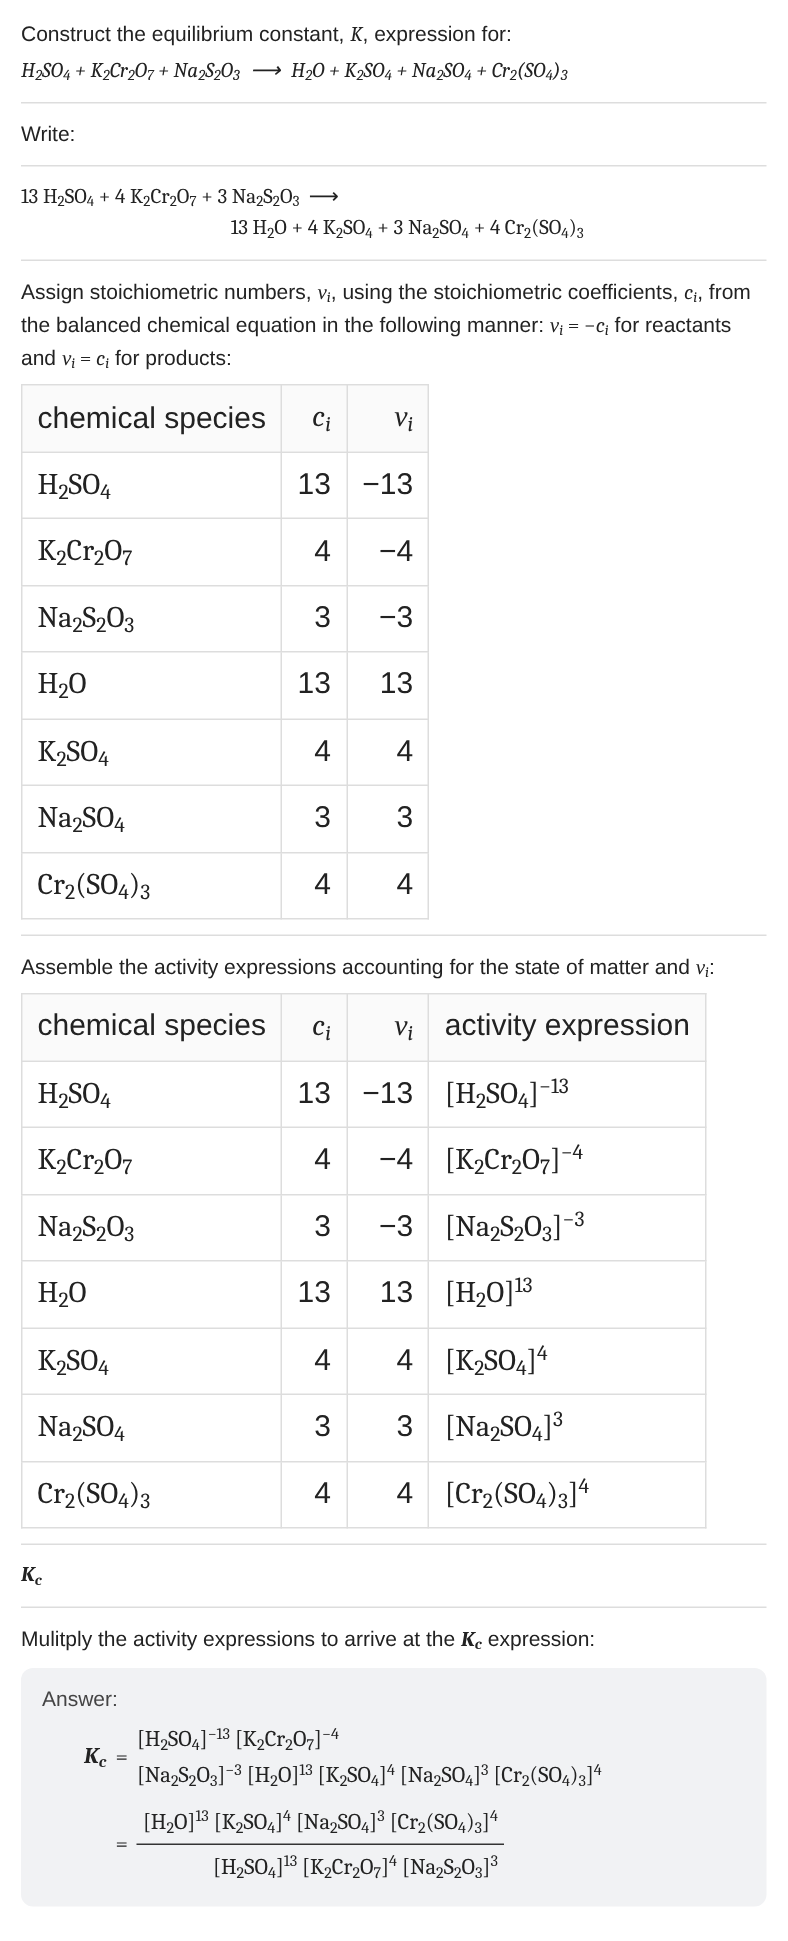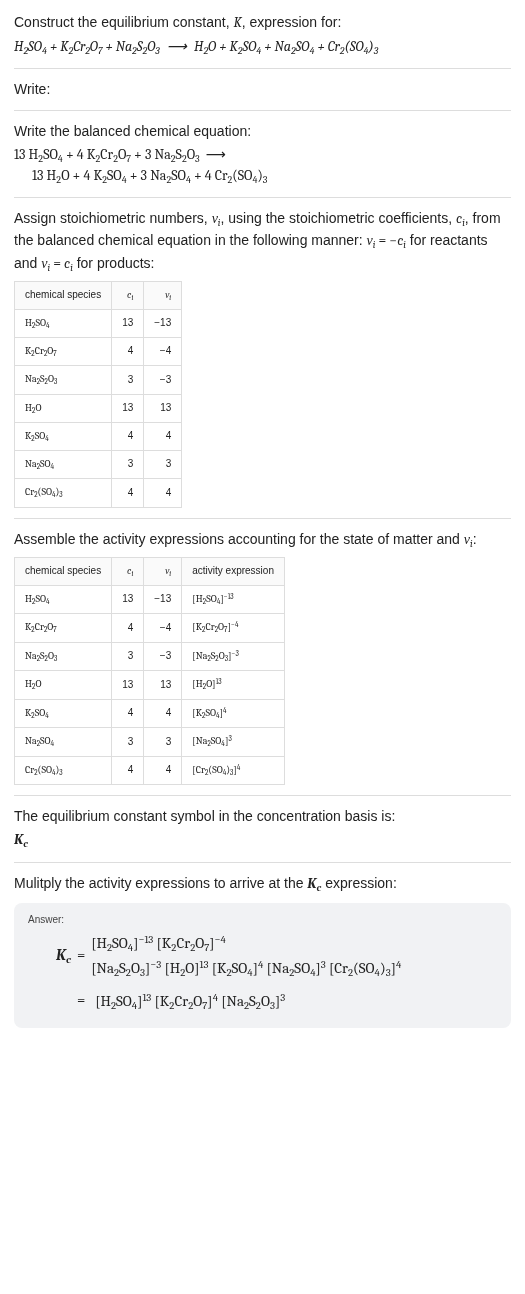--- a/index.html
+++ b/index.html
@@ -23,51 +23,52 @@
   }
   sub { font-size: 0.72em; vertical-align: -0.25em; }
   sup { font-size: 0.72em; vertical-align: 0.45em; }
   table.tbl {
     border-collapse: collapse;
     margin: 6px 0 4px 0;
   }
   table.tbl th, table.tbl td {
     border: 1px solid #ddd;
     padding: 6px 10px;
-    font-size: 10px;
+    font-size: 20px;
     text-align: left;
     vertical-align: middle;
   }
   table.tbl th {
     background: #fafafa;
     font-weight: normal;
     color: #222;
   }
   table.tbl td.num, table.tbl th.num { text-align: right; }
   .italic-i { font-style: italic; }
   .kc { font-family: Cambria, "Times New Roman", Georgia, serif; font-style: italic; font-weight: bold; }
   ul.plan {
     margin: 4px 0 4px 0;
     padding-left: 18px;
   }
   ul.plan li { margin: 2px 0; list-style: disc; }
   .indent-eq {
     padding-left: 18px;
+    text-align: center;
   }
   .arrow { padding: 0 4px; }
 
   
   .answer-box {
     background: #f1f2f4;
     border-radius: 8px;
     padding: 10px 14px 14px 14px;
     margin-top: 8px;
   }
   .answer-box .ans-label {
-    font-size: 10px;
+    font-size: 14px;
     color: #444;
     margin-bottom: 4px;
   }
   .ans-math {
     font-family: Cambria, "Times New Roman", Georgia, serif;
     font-size: 15px;
     display: grid;
     grid-template-columns: auto auto 1fr;
     column-gap: 6px;
     row-gap: 6px;
@@ -97,21 +98,20 @@
 
 <hr class="div">
 
 <div>
   <div>Write:</div>
 </div>
 
 <hr class="div">
 
 <div>
-  <div>Write the balanced chemical equation:</div>
   <div class="chem" style="margin-top:4px;">
     13&nbsp;H<sub>2</sub>SO<sub>4</sub> + 4&nbsp;K<sub>2</sub>Cr<sub>2</sub>O<sub>7</sub> + 3&nbsp;Na<sub>2</sub>S<sub>2</sub>O<sub>3</sub>&nbsp;&nbsp;⟶
   </div>
   <div class="chem indent-eq">
     13&nbsp;H<sub>2</sub>O + 4&nbsp;K<sub>2</sub>SO<sub>4</sub> + 3&nbsp;Na<sub>2</sub>SO<sub>4</sub> + 4&nbsp;Cr<sub>2</sub>(SO<sub>4</sub>)<sub>3</sub>
   </div>
 </div>
 
 <hr class="div">
 
@@ -221,21 +221,20 @@
           <td class="num">4</td>
           <td class="chem">[Cr<sub>2</sub>(SO<sub>4</sub>)<sub>3</sub>]<sup>4</sup></td>
         </tr>
   </tbody>
     </table>
 </div>
 
 <hr class="div">
 
 <div>
-  <div>The equilibrium constant symbol in the concentration basis is:</div>
   <div class="math" style="margin-top:4px;"><span class="kc">K<sub style="font-style:italic">c</sub></span></div>
 </div>
 
 <hr class="div">
 
 <div>
   Mulitply the activity expressions to arrive at the <span class="kc">K<sub style="font-style:italic">c</sub></span> expression:
 </div>
 
 <div class="answer-box">
@@ -244,17 +243,18 @@
     <div><span class="kc">K<sub style="font-style:italic">c</sub></span></div>
     <div>=</div>
     <div class="rhs">
       [H<sub>2</sub>SO<sub>4</sub>]<sup>−13</sup>&nbsp;[K<sub>2</sub>Cr<sub>2</sub>O<sub>7</sub>]<sup>−4</sup><br>
       [Na<sub>2</sub>S<sub>2</sub>O<sub>3</sub>]<sup>−3</sup>&nbsp;[H<sub>2</sub>O]<sup>13</sup>&nbsp;[K<sub>2</sub>SO<sub>4</sub>]<sup>4</sup>&nbsp;[Na<sub>2</sub>SO<sub>4</sub>]<sup>3</sup>&nbsp;[Cr<sub>2</sub>(SO<sub>4</sub>)<sub>3</sub>]<sup>4</sup>
     </div>
     <div></div>
     <div>=</div>
     <div class="rhs">
       <span class="frac">
+        <span class="num">[H<sub>2</sub>O]<sup>13</sup>&nbsp;[K<sub>2</sub>SO<sub>4</sub>]<sup>4</sup>&nbsp;[Na<sub>2</sub>SO<sub>4</sub>]<sup>3</sup>&nbsp;[Cr<sub>2</sub>(SO<sub>4</sub>)<sub>3</sub>]<sup>4</sup></span>
         <span class="den">[H<sub>2</sub>SO<sub>4</sub>]<sup>13</sup>&nbsp;[K<sub>2</sub>Cr<sub>2</sub>O<sub>7</sub>]<sup>4</sup>&nbsp;[Na<sub>2</sub>S<sub>2</sub>O<sub>3</sub>]<sup>3</sup></span>
       </span>
     </div>
   </div>
 </div>
 
 </body></html>

